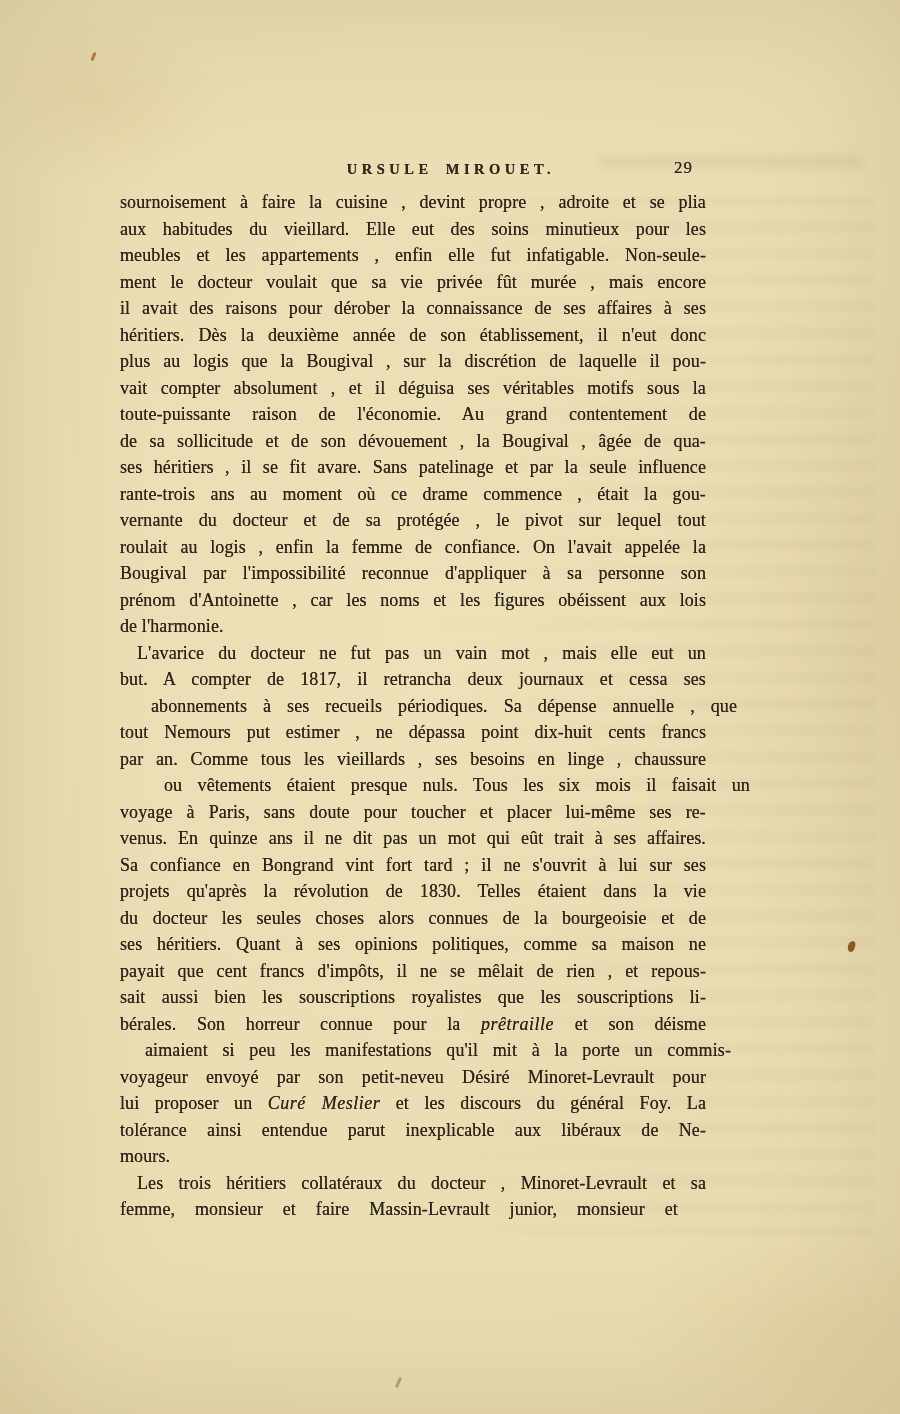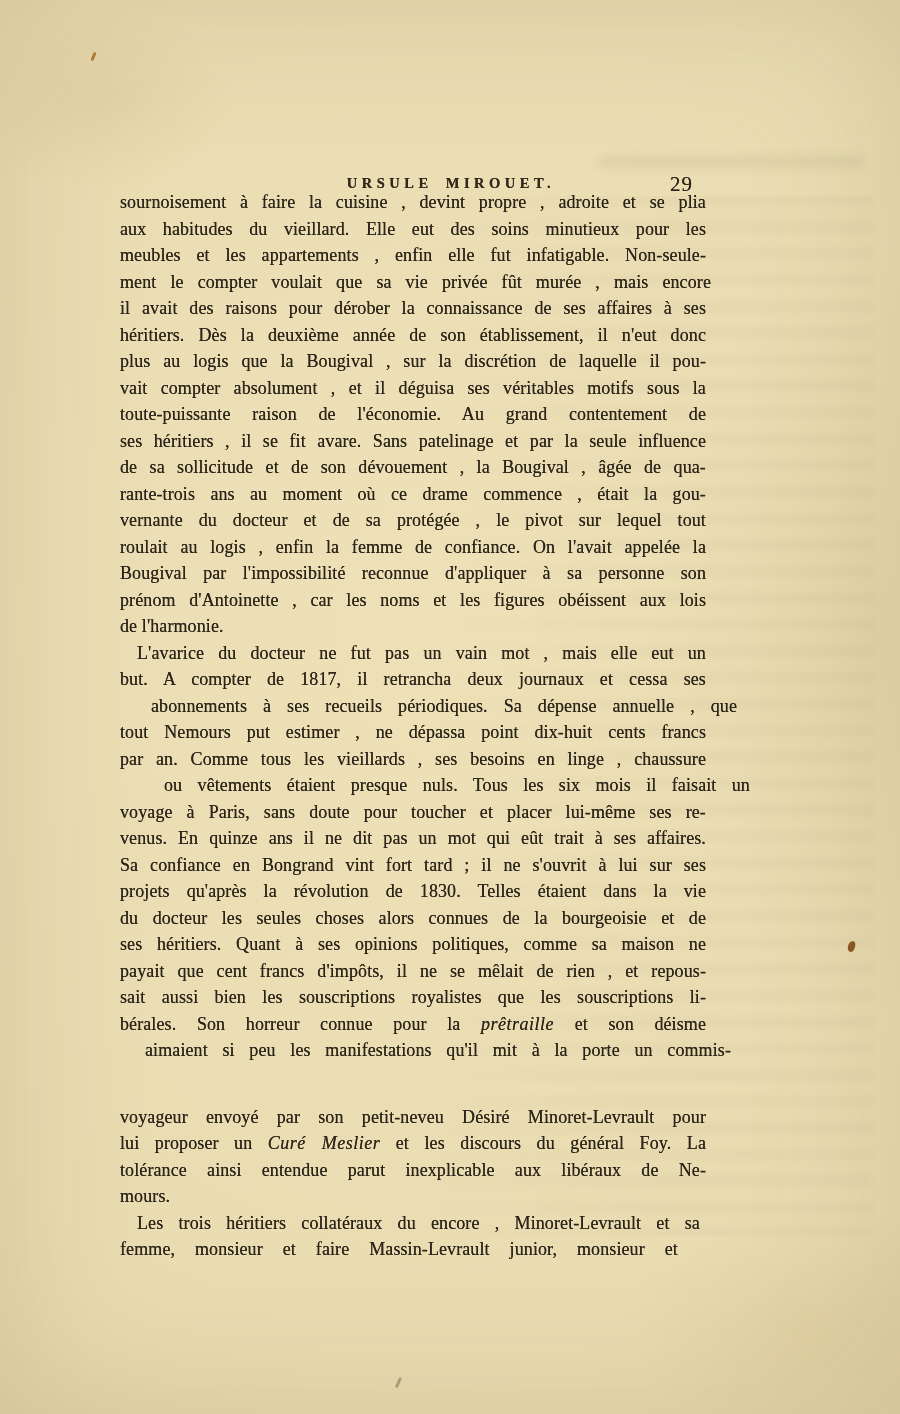--- a/index.html
+++ b/index.html
@@ -48,36 +48,36 @@
   .speck-right {
     position: absolute; left: 848px; top: 941px; width: 7px; height: 11px;
     background: #8a5722; border-radius: 55% 45% 50% 50%; transform: rotate(14deg);
   }
   .speck-bottom {
     position: absolute; left: 397px; top: 1377px; width: 2.5px; height: 11px;
     background: rgba(85, 73, 50, 0.4); border-radius: 2px; transform: rotate(24deg);
   }
 
   .running-head {
-    position: absolute; left: 128px; top: 174px; width: 586px; height: 26px;
+    position: absolute; left: 128px; top: 160px; width: 586px; height: 26px;
   }
   .running-title {
     position: absolute; left: 0; right: 0; top: 1px;
     text-align: center;
     transform: translateX(30px);
     font-weight: 700;
     font-size: 14.5px;
     letter-spacing: 4.5px;
     word-spacing: 5px;
     color: #32281a;
     text-shadow: 0 0 0.4px rgba(50,40,26,0.8);
   }
   .page-number {
     position: absolute; right: 21px; top: -2px;
-    font-size: 21px;
+    font-size: 17px;
     letter-spacing: 1px;
     text-shadow: 0 0 0.4px rgba(43,36,25,0.8);
   }
 
   #text-block {
     position: absolute; left: 120px; top: 189px; width: 586px;
   }
   .line {
     height: 26.5px;
     line-height: 26.5px;
@@ -105,28 +105,28 @@
   <div class="running-head">
     <span class="running-title">URSULE MIROUET.</span>
     <span class="page-number">29</span>
   </div>
 
   <div id="text-block">
       <div>
         <div class="line" style="word-spacing: 9.1px;"><span class="measure">sournoisement à faire la cuisine , devint propre , adroite et se plia</span></div>
         <div class="line" style="word-spacing: 11.91px;"><span class="measure">aux habitudes du vieillard. Elle eut des soins minutieux pour les</span></div>
         <div class="line" style="word-spacing: 11.21px;"><span class="measure">meubles et les appartements , enfin elle fut infatigable. Non-seule-</span></div>
-        <div class="line" style="word-spacing: 9.43px;"><span class="measure">ment le compter voulait que sa vie privée fût murée , mais encore</span></div>
+        <div class="line" style="word-spacing: 9.43px;"><span class="measure">ment le docteur voulait que sa vie privée fût murée , mais encore</span></div>
         <div class="line" style="word-spacing: 7.2px;"><span class="measure">il avait des raisons pour dérober la connaissance de ses affaires à ses</span></div>
         <div class="line" style="word-spacing: 9.41px;"><span class="measure">héritiers. Dès la deuxième année de son établissement, il n'eut donc</span></div>
         <div class="line" style="word-spacing: 8.17px;"><span class="measure">plus au logis que la Bougival , sur la discrétion de laquelle il pou-</span></div>
         <div class="line" style="word-spacing: 8.65px;"><span class="measure">vait compter absolument , et il déguisa ses véritables motifs sous la</span></div>
         <div class="line" style="word-spacing: 17.1px;"><span class="measure">toute-puissante raison de l'économie. Au grand contentement de</span></div>
+        <div class="line" style="word-spacing: 7.76px;"><span class="measure">de sa sollicitude et de son dévouement , la Bougival , âgée de qua-</span></div>
         <div class="line" style="word-spacing: 6.87px;"><span class="measure">ses héritiers , il se fit avare. Sans patelinage et par la seule influence</span></div>
-        <div class="line" style="word-spacing: 7.76px;"><span class="measure">de sa sollicitude et de son dévouement , la Bougival , âgée de qua-</span></div>
         <div class="line" style="word-spacing: 10.72px;"><span class="measure">rante-trois ans au moment où ce drame commence , était la gou-</span></div>
         <div class="line" style="word-spacing: 11.35px;"><span class="measure">vernante du docteur et de sa protégée , le pivot sur lequel tout</span></div>
         <div class="line" style="word-spacing: 8.09px;"><span class="measure">roulait au logis , enfin la femme de confiance. On l'avait appelée la</span></div>
         <div class="line" style="word-spacing: 11.74px;"><span class="measure">Bougival par l'impossibilité reconnue d'appliquer à sa personne son</span></div>
         <div class="line" style="word-spacing: 9.01px;"><span class="measure">prénom d'Antoinette , car les noms et les figures obéissent aux lois</span></div>
         <div class="line end"><span class="measure">de l'harmonie.</span></div>
       </div>
       <div>
         <div class="line indent" style="word-spacing: 9.51px;"><span class="measure">L'avarice du docteur ne fut pas un vain mot , mais elle eut un</span></div>
         <div class="line" style="word-spacing: 11.48px;"><span class="measure">but. A compter de 1817, il retrancha deux journaux et cessa ses</span></div>
@@ -137,24 +137,24 @@
         <div class="line" style="word-spacing: 9.41px;"><span class="measure">voyage à Paris, sans doute pour toucher et placer lui-même ses re-</span></div>
         <div class="line" style="word-spacing: 6.32px;"><span class="measure">venus. En quinze ans il ne dit pas un mot qui eût trait à ses affaires.</span></div>
         <div class="line" style="word-spacing: 7.28px;"><span class="measure">Sa confiance en Bongrand vint fort tard ; il ne s'ouvrit à lui sur ses</span></div>
         <div class="line" style="word-spacing: 12.34px;"><span class="measure">projets qu'après la révolution de 1830. Telles étaient dans la vie</span></div>
         <div class="line" style="word-spacing: 9.85px;"><span class="measure">du docteur les seules choses alors connues de la bourgeoisie et de</span></div>
         <div class="line" style="word-spacing: 10.05px;"><span class="measure">ses héritiers. Quant à ses opinions politiques, comme sa maison ne</span></div>
         <div class="line" style="word-spacing: 8.27px;"><span class="measure">payait que cent francs d'impôts, il ne se mêlait de rien , et repous-</span></div>
         <div class="line" style="word-spacing: 11.73px;"><span class="measure">sait aussi bien les souscriptions royalistes que les souscriptions li-</span></div>
         <div class="line" style="word-spacing: 16.01px;"><span class="measure"><span>bérales. Son horreur connue pour la </span><span class="it">prêtraille</span><span> et son déisme</span></span></div>
         <div class="line" style="word-spacing: 10.07px; margin-left: 25px;"><span class="measure">aimaient si peu les manifestations qu'il mit à la porte un commis-</span></div>
-        <div class="line" style="word-spacing: 13.61px; margin-top: 40px;"><span class="measure">voyageur envoyé par son petit-neveu Désiré Minoret-Levrault pour</span></div>
+        <div class="line" style="word-spacing: 13.61px;"><span class="measure">voyageur envoyé par son petit-neveu Désiré Minoret-Levrault pour</span></div>
         <div class="line" style="word-spacing: 10.92px;"><span class="measure"><span>lui proposer un </span><span class="it">Curé Meslier</span><span> et les discours du général Foy. La</span></span></div>
         <div class="line" style="word-spacing: 15.61px;"><span class="measure">tolérance ainsi entendue parut inexplicable aux libéraux de Ne-</span></div>
         <div class="line end"><span class="measure">mours.</span></div>
       </div>
       <div>
-        <div class="line indent" style="word-spacing: 10.61px;"><span class="measure">Les trois héritiers collatéraux du encore , Minoret-Levrault et sa</span></div>
+        <div class="line indent" style="word-spacing: 10.61px;"><span class="measure">Les trois héritiers collatéraux du docteur , Minoret-Levrault et sa</span></div>
         <div class="line" style="word-spacing: 15.32px;"><span class="measure">femme, monsieur et faire Massin-Levrault junior, monsieur et</span></div>
       </div>
     </div>
 
 </div>
 
 </body></html>

